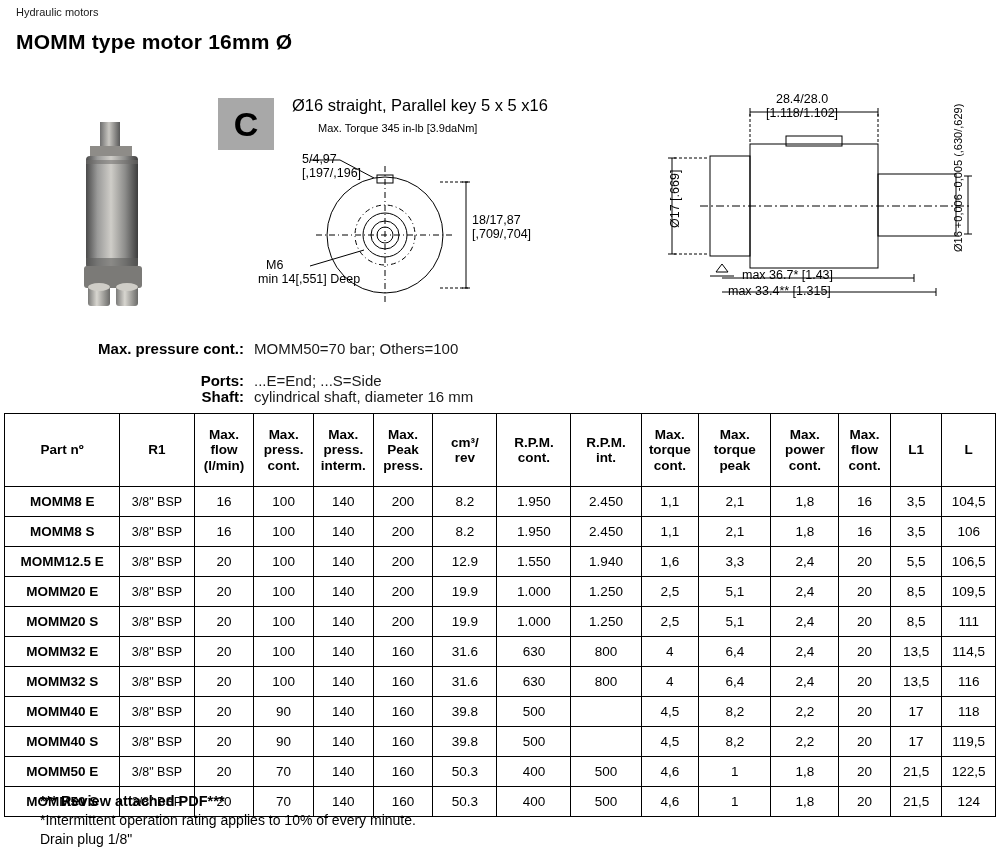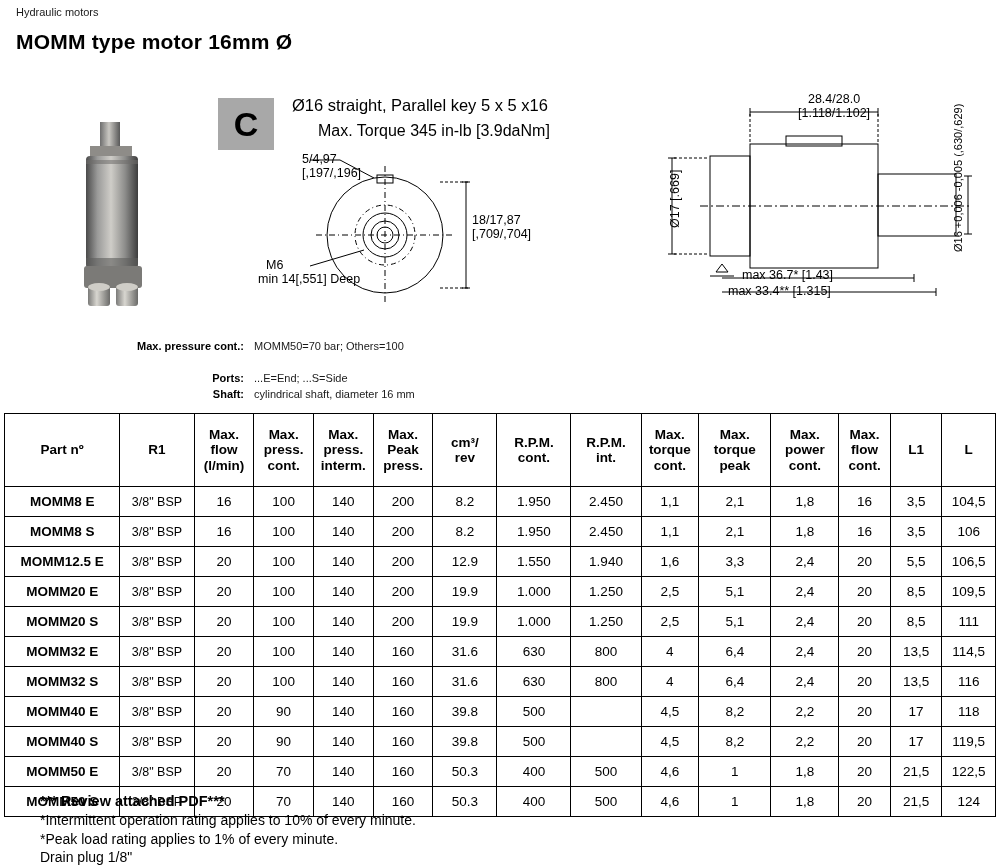--- a/index.html
+++ b/index.html
@@ -63,37 +63,37 @@
   .c-line1 {
     position: absolute;
     left: 292px;
     top: 96px;
     font-size: 16.5px;
   }
   .c-line2 {
     position: absolute;
     left: 318px;
     top: 122px;
-    font-size: 16px;
+    font-size: 11px;
   }
   .dim-txt {
     position: absolute;
     font-size: 12.5px;
     white-space: nowrap;
     line-height: 1.15;
   }
   .dim-txt.sm { font-size: 11px; }
   .rot90 {
     transform: rotate(-90deg);
     transform-origin: left top;
   }
   
   .spec {
     position: absolute;
-    font-size: 11px;
+    font-size: 15px;
   }
   .spec .lbl {
     font-weight: bold;
     display: inline-block;
     text-align: right;
     width: 178px;
   }
   .spec .val {
     display: inline-block;
     margin-left: 10px;
@@ -257,21 +257,21 @@
         <polygon points="66,176 78,176 72,168" fill="#fff"></polygon>
         <line x1="60" y1="180" x2="84" y2="180"></line>
 
         <line x1="72" y1="182" x2="264" y2="182"></line>
         <line x1="264" y1="178" x2="264" y2="186"></line>
         <line x1="72" y1="196" x2="286" y2="196"></line>
         <line x1="286" y1="192" x2="286" y2="200"></line>
       </g>
     </svg>
   </div>
-  <div class="dim-txt" style="left:766px;top:92px;text-align:center;margin-left:32px;">
+  <div class="dim-txt" style="left:766px;top:92px;text-align:center;">
     <span>28.4/28.0</span><br>
     <span>[1.118/1.102]</span>
   </div>
   <div class="dim-txt rot90" style="left:668px;top:228px;">
     <span>Ø17</span> <span>[.669]</span>
   </div>
   <div class="dim-txt rot90 sm" style="left:952px;top:252px;">
     <span>Ø16 +0,006</span> <span>-0,005</span> <span>(,630/,629)</span>
   </div>
   <div class="dim-txt" style="left:742px;top:268px;">max 36.7* [1.43]</div>
@@ -511,17 +511,16 @@
           <td>20</td>
           <td>21,5</td>
           <td>124</td>
         </tr>
       </tbody>
   </table>
 
   <div class="notes">
     <div class="b">*** Review attached PDF***</div>
     <div>*Intermittent operation rating applies to 10% of every minute.</div>
-    <div>*Peak load rating applies to 1% of every minute.</div>
     <div>Drain plug 1/8"</div>
   </div>
 
 </div>
 
 </body></html>

